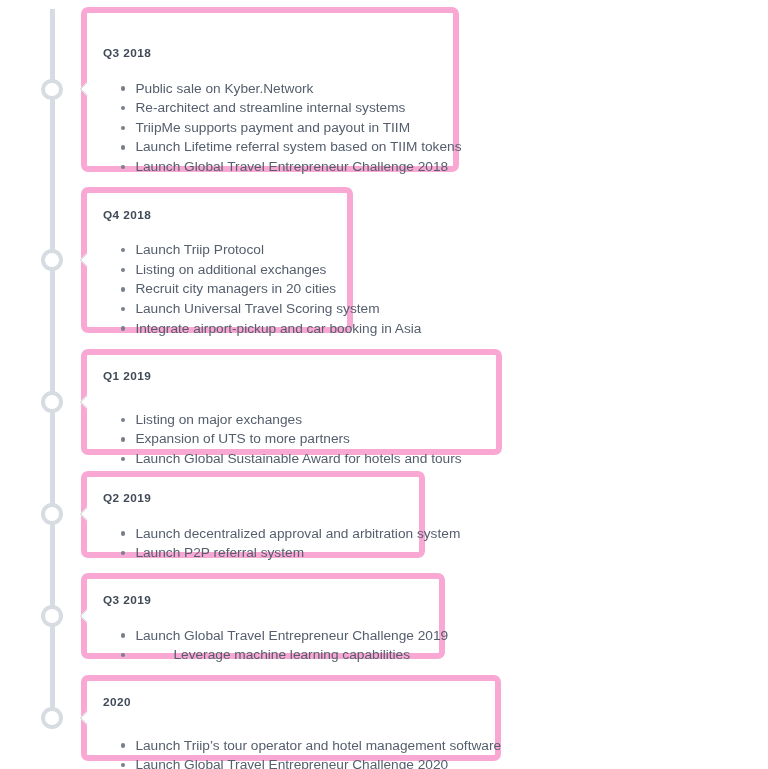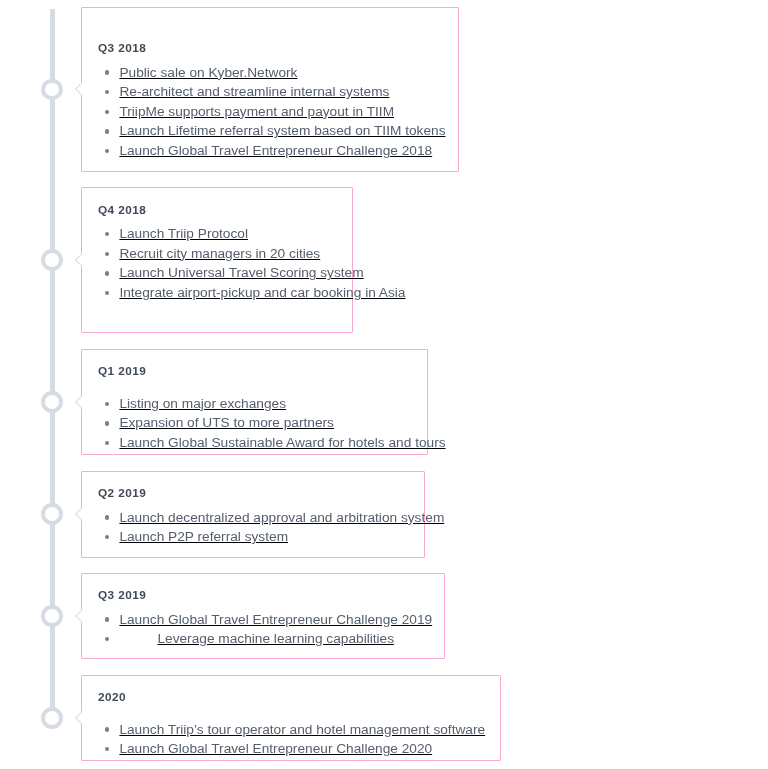--- a/index.html
+++ b/index.html
@@ -11,32 +11,32 @@
             transform:translateZ(0);}
 
   .axis{position:absolute;left:50px;top:8.5px;width:5px;height:709.5px;
         background:#d6dce4;}
 
   .node{position:absolute;left:41.4px;width:21.9px;height:21.9px;
         border-radius:50%;border:4.5px solid #d7dce3;background:#ffffff;
         box-sizing:border-box;}
 
   .card{position:absolute;left:81px;background:#ffffff;
-        border:1px solid #f9a8d4;border-radius:1px;box-sizing:border-box;}
+        border:6px solid #f9a8d4;border-radius:7px;box-sizing:border-box;}
 
   .pointer{position:absolute;left:-5px;top:50%;margin-top:-5px;
         width:10px;height:10px;background:#ffffff;
         border-left:1px solid #d9dce0;border-bottom:1px solid #d9dce0;
         transform:rotate(45deg);box-sizing:border-box;}
 
   .ttl{position:absolute;left:15.9px;font-size:11.8px;font-weight:bold;
        color:#414b58;letter-spacing:0.45px;line-height:11.8px;
        white-space:nowrap;transform:translateZ(0);}
 
-  .items{position:absolute;left:17.4px;margin:4px;padding:0;list-style:none;text-decoration:underline;}
+  .items{position:absolute;left:17.4px;margin:15px;padding:0;list-style:none;}
   .items li{font-size:13.7px;color:#545e6c;line-height:19.6px;
        position:relative;padding-left:16px;white-space:nowrap;
        transform:translateZ(0);}
   .items li::before{content:"";position:absolute;left:1.3px;top:7.75px;
        width:4.4px;height:4.4px;border-radius:50%;background:#787f89;}
 </style>
 </head>
 <body>
 
 <div class="timeline">
@@ -60,27 +60,28 @@
       <li>Launch Lifetime referral system based on TIIM tokens</li>
       <li>Launch Global Travel Entrepreneur Challenge 2018</li>
     </ul>
   </div>
 
   <div class="card" style="top: 187.3px; height: 146.1px; width: 272px;">
     <div class="pointer"></div>
     <div class="ttl" style="top: 16.5px;">Q4 2018</div>
     <ul class="items" style="top: 32px;">
       <li>Launch Triip Protocol</li>
+      <li>Listing on additional exchanges</li>
       <li>Recruit city managers in 20 cities</li>
       <li>Launch Universal Travel Scoring system</li>
       <li>Integrate airport-pickup and car booking in Asia</li>
     </ul>
   </div>
 
-  <div class="card" style="top: 348.9px; height: 106.3px; width: 347px;">
+  <div class="card" style="top: 348.9px; height: 106.3px; width: 421px;">
     <div class="pointer"></div>
     <div class="ttl" style="top: 16.5px;">Q1 2019</div>
     <ul class="items" style="top: 40px;">
       <li>Listing on major exchanges</li>
       <li>Expansion of UTS to more partners</li>
       <li>Launch Global Sustainable Award for hotels and tours</li>
     </ul>
   </div>
 
   <div class="card" style="top: 470.6px; height: 87.4px; width: 344px;">

